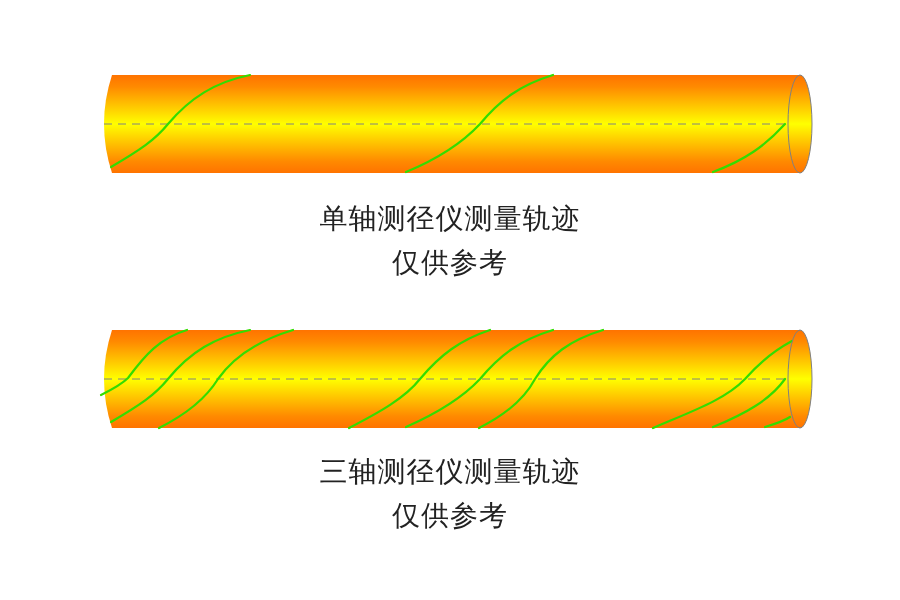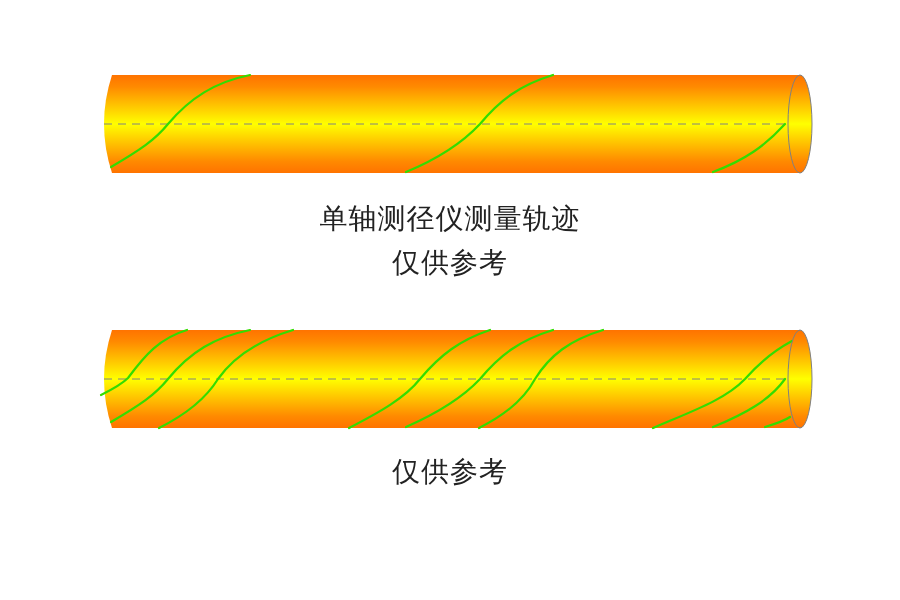--- a/index.html
+++ b/index.html
@@ -54,14 +54,15 @@
     <ellipse cx="800" cy="379" rx="12" ry="49" fill="url(#tubeGrad)" stroke="#808080" stroke-width="1"></ellipse>
   </g>
 </svg>
 
 <div class="caption" style="top:197px;">
   <div>单轴测径仪测量轨迹</div>
   <div>仅供参考</div>
 </div>
 
 <div class="caption" style="top:450px;">
+  <div>三轴测径仪测量轨迹</div>
   <div>仅供参考</div>
 </div>
 
 </body></html>

